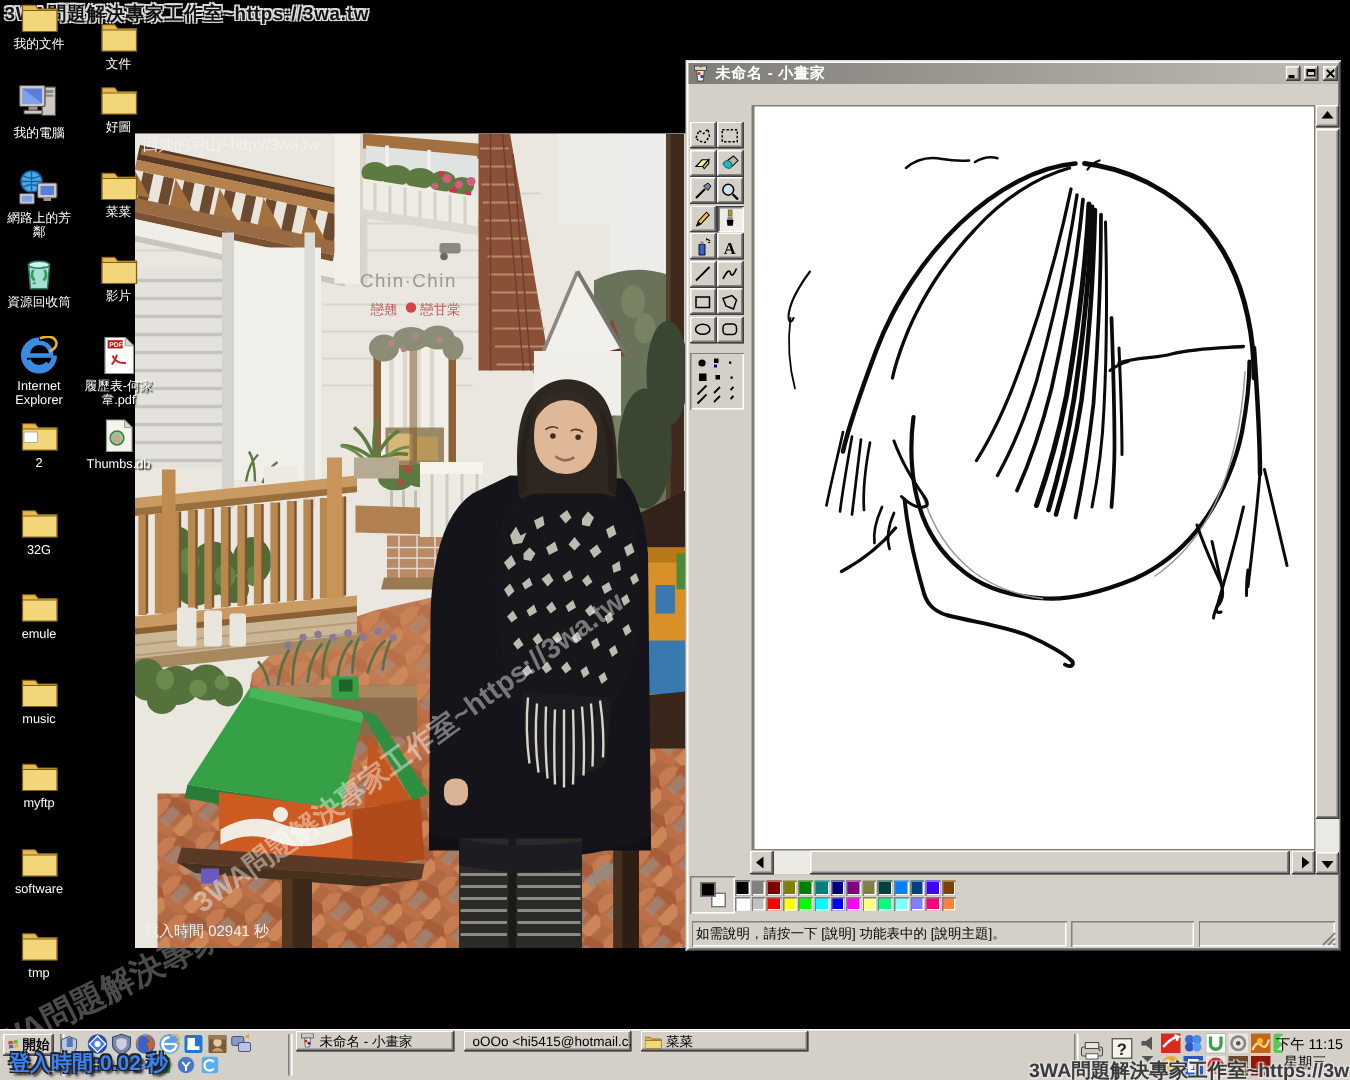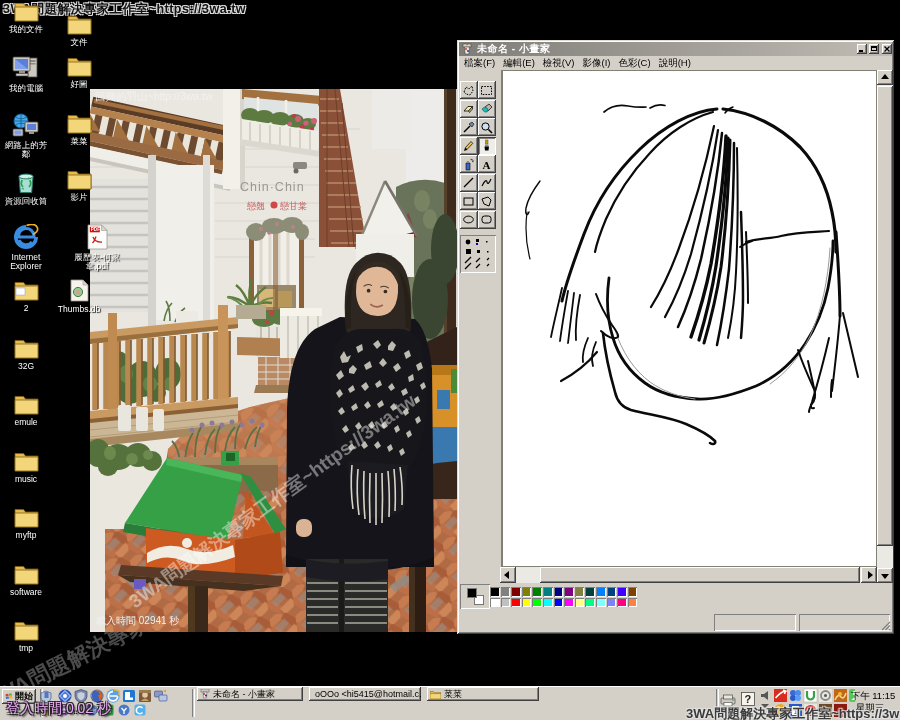--- a/index.html
+++ b/index.html
@@ -93,21 +93,21 @@
   </div>
 
 <div class="dico" style="left:-2px;top:224px">
     <svg width="26" height="26" viewBox="0 0 26 26">
       <path d="M13 2.8 a10.2 10.2 0 1 0 10.2 10.2" fill="none" stroke="#3a8ce0" stroke-width="3.6"></path>
       <path d="M5.5 13 h15.5 v-1.5 a7.7 7.7 0 0 0 -15.5 1.5 z M6 16 a7.7 7.7 0 0 0 13 2" fill="none" stroke="#3a8ce0" stroke-width="3"></path>
       <path d="M13.5 1.5 q9 -3 11 2.5 q1 3.5 -4.5 6.5" fill="none" stroke="#e8b028" stroke-width="1.7"></path>
     </svg>
     <div class="dlbl">Internet Explorer</div>
   </div>
-<div class="dico" style="left:69px;top:224px">
+<div class="dico" style="left:51px;top:224px">
     <svg width="21" height="26" viewBox="0 0 21 26">
       <path d="M1 1 h13.5 l5.5 5.5 V25 H1 z" fill="#fdfdfb" stroke="#9a9890" stroke-width=".8"></path>
       <path d="M14.5 1 l5.5 5.5 h-5.5z" fill="#d8d6ce" stroke="#9a9890" stroke-width=".6"></path>
       <rect x="2.8" y="2.8" width="10" height="5.5" fill="#cc1111"></rect>
       <text x="3.8" y="7.3" font-size="4.6" fill="#fff" font-weight="bold" font-family="Liberation Sans">PDF</text>
       <path d="M6 13 q2 5.5 9 5 M9 12.5 q-1 4 -3.5 6.5" stroke="#cc2222" stroke-width="1.3" fill="none"></path>
     </svg>
     <div class="dlbl">履歷表-何家韋.pdf</div>
   </div>
 
@@ -583,28 +583,20 @@
     </div>
  <div class="abs" style="left:412px;top:4px;width:10px;height:10px;background:#d4d0c8;box-shadow:inset -1px -1px 0 #404040,inset 1px 1px 0 #fff,inset -2px -2px 0 #808080">
       <div class="abs" style="left:1.5px;top:1.5px;width:6px;height:5px;border:1px solid #000;border-top-width:2px"></div>
     </div>
  <div class="abs" style="left:425px;top:4px;width:10px;height:10px;background:#d4d0c8;box-shadow:inset -1px -1px 0 #404040,inset 1px 1px 0 #fff,inset -2px -2px 0 #808080">
       <svg width="8" height="8" viewBox="0 0 8 8" style="position:absolute;left:1px;top:1px">
         <path d="M1.5 1.5 L6.5 6.5 M6.5 1.5 L1.5 6.5" stroke="#000" stroke-width="1.3"></path>
       </svg>
     </div>
 
- <div class="abs" style="left:2px;top:16px;width:433px;height:15px;background:#d4d0c8;font-size:9.5px;color:#000;display:flex;align-items:center">
-  <span style="padding:0 4px 0 5px">檔案(F)</span>
-      <span style="padding:0 4px">編輯(E)</span>
-      <span style="padding:0 4px">檢視(V)</span>
-      <span style="padding:0 4px">影像(I)</span>
-      <span style="padding:0 4px">色彩(C)</span>
-      <span style="padding:0 4px">說明(H)</span>
- </div>
 
  <div class="tb" style="left:2.5px;top:41px">
       <svg width="13" height="13" viewBox="0 0 13 13">
         <path d="M2 8 L4 3 L7 5 L10 2 L11 7 L8 11 L4 10 Z" fill="none" stroke="#000" stroke-width="1" stroke-dasharray="1.6 1.2"></path>
       </svg>
     </div>
  <div class="tb" style="left:20.5px;top:41px">
       <svg width="13" height="13" viewBox="0 0 13 13">
         <rect x="1.5" y="2.5" width="10" height="8" fill="none" stroke="#000" stroke-width="1" stroke-dasharray="1.6 1.2"></rect>
       </svg>
@@ -795,20 +787,21 @@
 <div class="abs" style="left:86.0px;top:557.5px;width:9.6px;height:9.5px;background:#00ffff;box-shadow:inset 1px 1px 0 #808080,inset -1px -1px 0 #fff"></div>
 <div class="abs" style="left:96.6px;top:557.5px;width:9.6px;height:9.5px;background:#0000ff;box-shadow:inset 1px 1px 0 #808080,inset -1px -1px 0 #fff"></div>
 <div class="abs" style="left:107.2px;top:557.5px;width:9.6px;height:9.5px;background:#ff00ff;box-shadow:inset 1px 1px 0 #808080,inset -1px -1px 0 #fff"></div>
 <div class="abs" style="left:117.8px;top:557.5px;width:9.6px;height:9.5px;background:#ffff80;box-shadow:inset 1px 1px 0 #808080,inset -1px -1px 0 #fff"></div>
 <div class="abs" style="left:128.4px;top:557.5px;width:9.6px;height:9.5px;background:#00ff80;box-shadow:inset 1px 1px 0 #808080,inset -1px -1px 0 #fff"></div>
 <div class="abs" style="left:139.0px;top:557.5px;width:9.6px;height:9.5px;background:#80ffff;box-shadow:inset 1px 1px 0 #808080,inset -1px -1px 0 #fff"></div>
 <div class="abs" style="left:149.6px;top:557.5px;width:9.6px;height:9.5px;background:#8080ff;box-shadow:inset 1px 1px 0 #808080,inset -1px -1px 0 #fff"></div>
 <div class="abs" style="left:160.2px;top:557.5px;width:9.6px;height:9.5px;background:#ff0080;box-shadow:inset 1px 1px 0 #808080,inset -1px -1px 0 #fff"></div>
 <div class="abs" style="left:170.8px;top:557.5px;width:9.6px;height:9.5px;background:#ff8040;box-shadow:inset 1px 1px 0 #808080,inset -1px -1px 0 #fff"></div>
 
+ <div class="abs" style="left:4px;top:574px;width:250px;height:17px;box-shadow:inset 1px 1px 0 #808080,inset -1px -1px 0 #fff;font-size:9px;color:#000;line-height:17px;padding-left:3px;white-space:nowrap;overflow:hidden">如需說明，請按一下 [說明] 功能表中的 [說明主題]。</div>
  <div class="abs" style="left:257px;top:574px;width:82px;height:17px;box-shadow:inset 1px 1px 0 #808080,inset -1px -1px 0 #fff"></div>
  <div class="abs" style="left:342px;top:574px;width:91px;height:17px;box-shadow:inset 1px 1px 0 #808080,inset -1px -1px 0 #fff"></div>
  <svg class="abs" style="right:3px;bottom:3px" width="10" height="10">
       <path d="M9 1 L1 9 M9 4.5 L4.5 9 M9 8 L8 9" stroke="#808080" stroke-width="1.2"></path>
     </svg>
 </div>
 
 <div class="abs" style="left:0;top:686px;width:900px;height:34px;background:#d4d0c8;box-shadow:inset 0 1px 0 #fff"></div>
 
 <div class="tfbtn" style="left:2px;top:689px;width:34px;height:15px;font-weight:bold">
@@ -958,15 +951,15 @@
       <path d="M34.5 7.5 h6 M37.5 4.5 v6" stroke="#fff" stroke-width="1.6"></path>
 <rect x="46" y="1" width="13" height="13" fill="#6a4a28"></rect>
       <path d="M48 11 q4 -8 9 -2" stroke="#c8a868" stroke-width="1.4" fill="none"></path>
 <rect x="61" y="1" width="13" height="13" fill="#8a1a10"></rect>
       <circle cx="67.5" cy="7.5" r="3.5" fill="#c84030"></circle>
 </g>
 </svg>
 <div class="abs" style="left:848px;top:690px;width:50px;font-size:9.5px;color:#000;text-align:center">下午 11:15</div>
 <div class="abs" style="left:848px;top:702px;width:44px;font-size:9.5px;color:#000;text-align:center">星期三</div>
 
-<div class="abs" style="left:6px;top:700px;font-size:14px;font-weight:normal;color:#f0abfc;text-shadow:-1px -1px 0 #222,1px -1px 0 #222,-1px 1px 0 #222,1px 1px 0 #222,2px 2px 2px #000">登入時間:0.02 秒</div>
+<div class="abs" style="left:6px;top:700px;font-size:14px;font-weight:bold;color:#3b82f6;text-shadow:-1px -1px 0 #222,1px -1px 0 #222,-1px 1px 0 #222,1px 1px 0 #222,2px 2px 2px #000">登入時間:0.02 秒</div>
 
 <div class="abs" style="left:686px;top:705px;font-size:13px;font-weight:bold;color:rgba(40,40,40,0.9);text-shadow:-1px -1px 0 rgba(230,230,230,.7),1px -1px 0 rgba(230,230,230,.7),-1px 1px 0 rgba(230,230,230,.7),1px 1px 0 rgba(230,230,230,.7);white-space:nowrap">3WA問題解決專家工作室~https://3wa.tw</div>
 
 </body></html>

